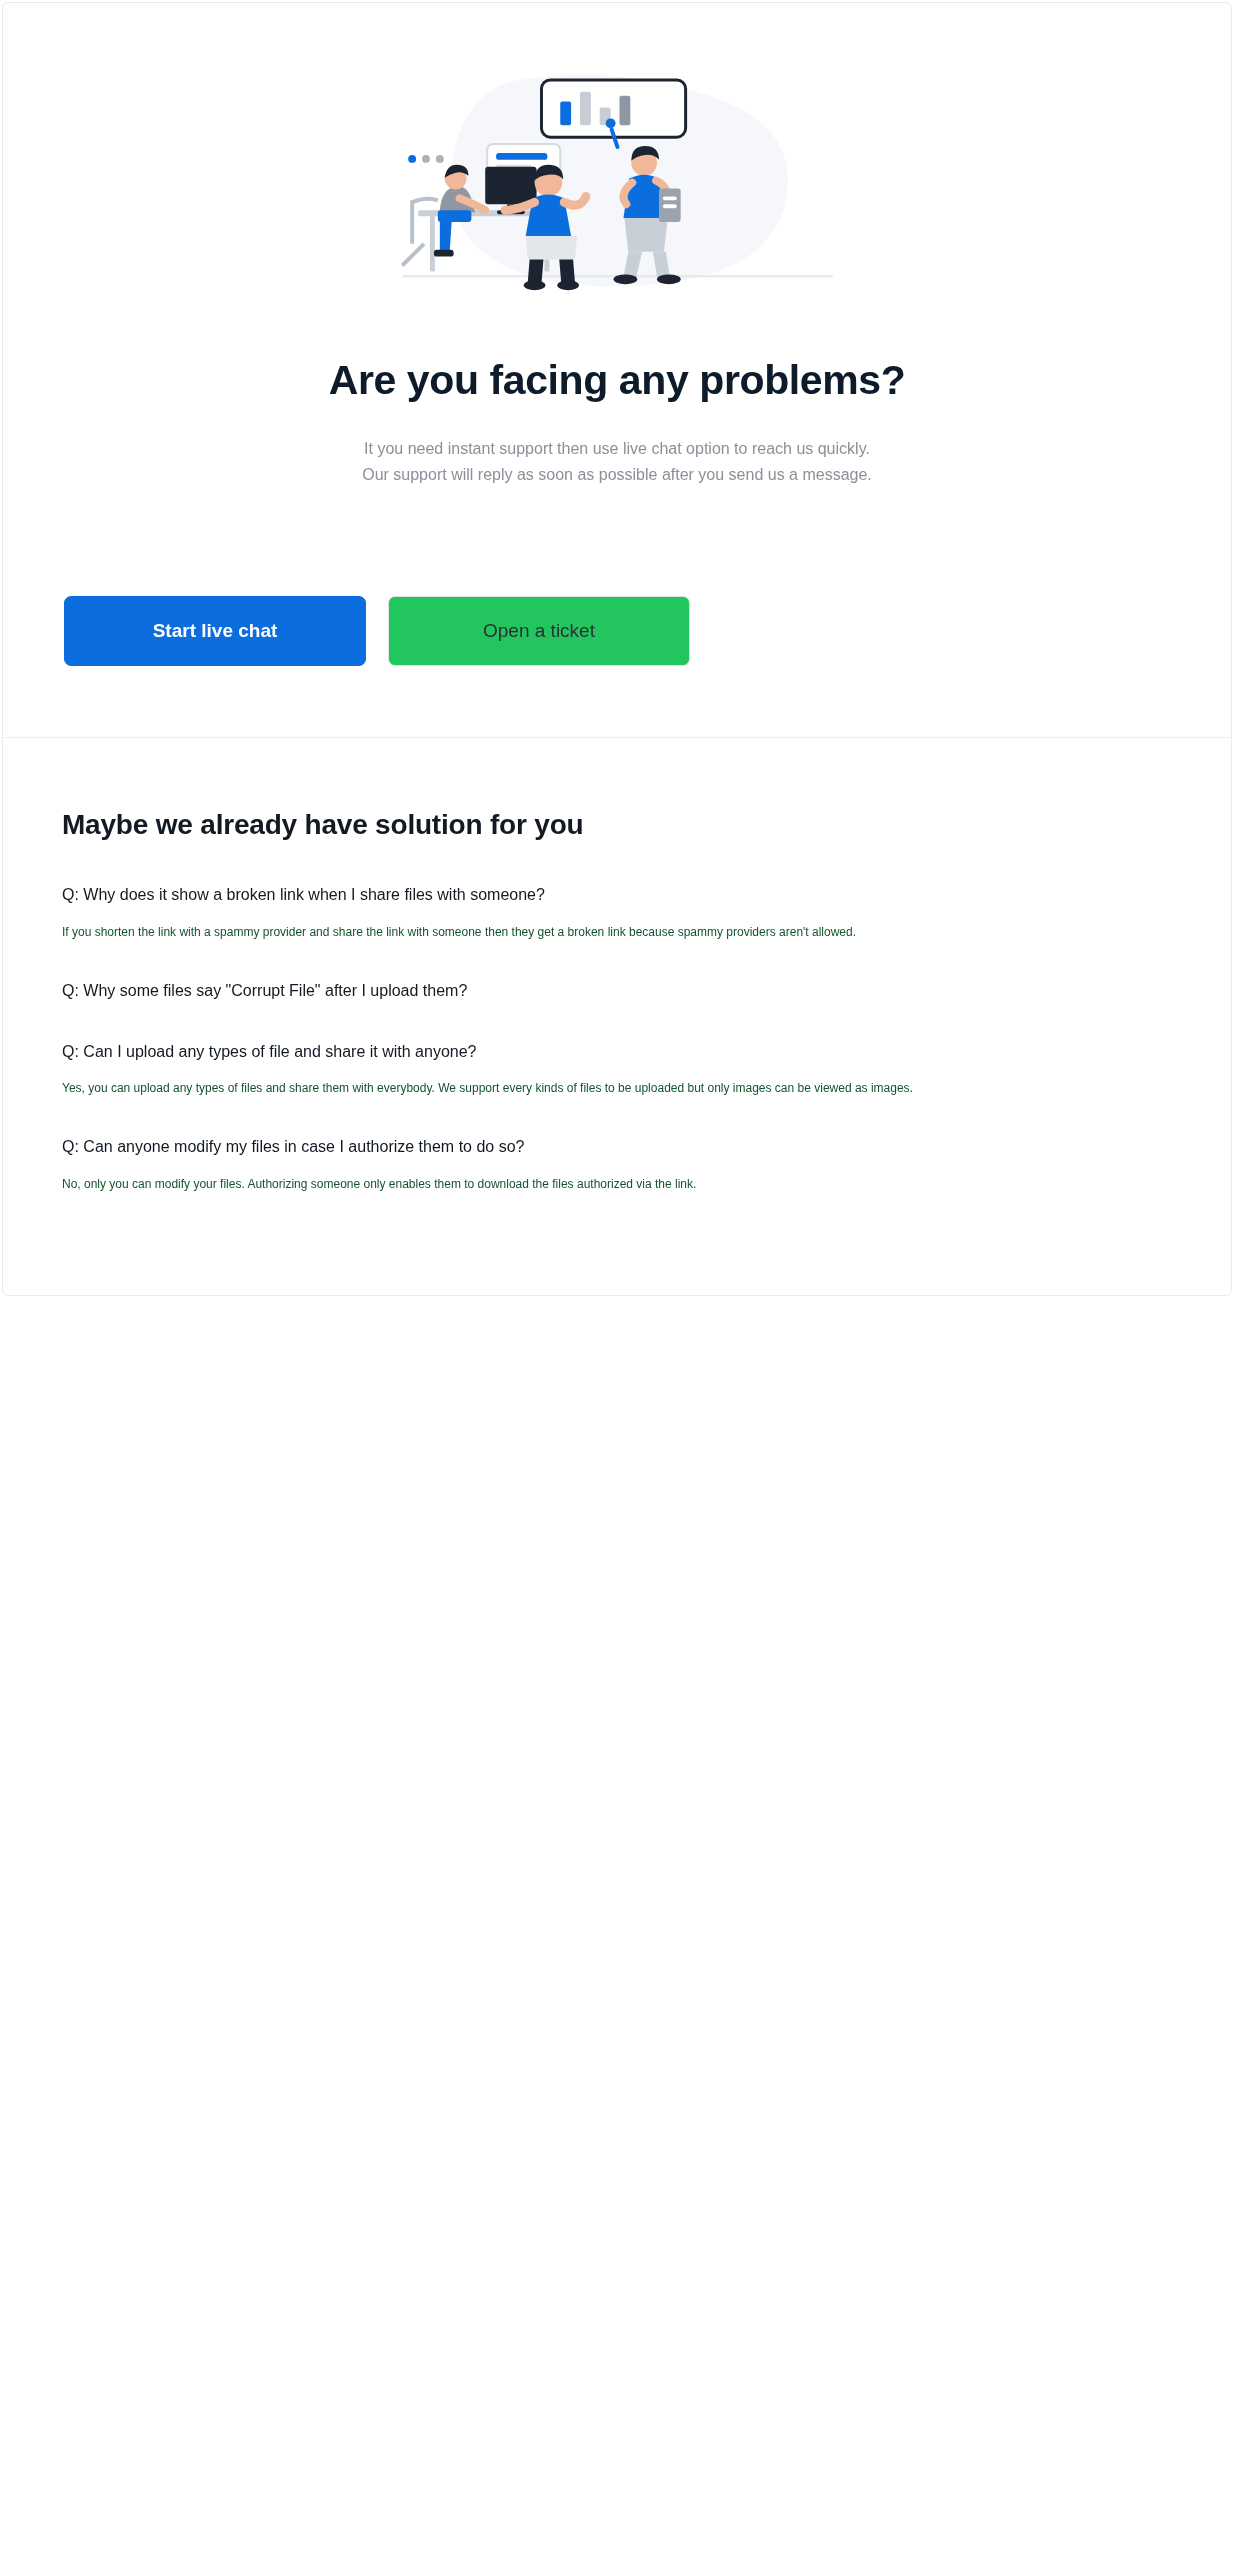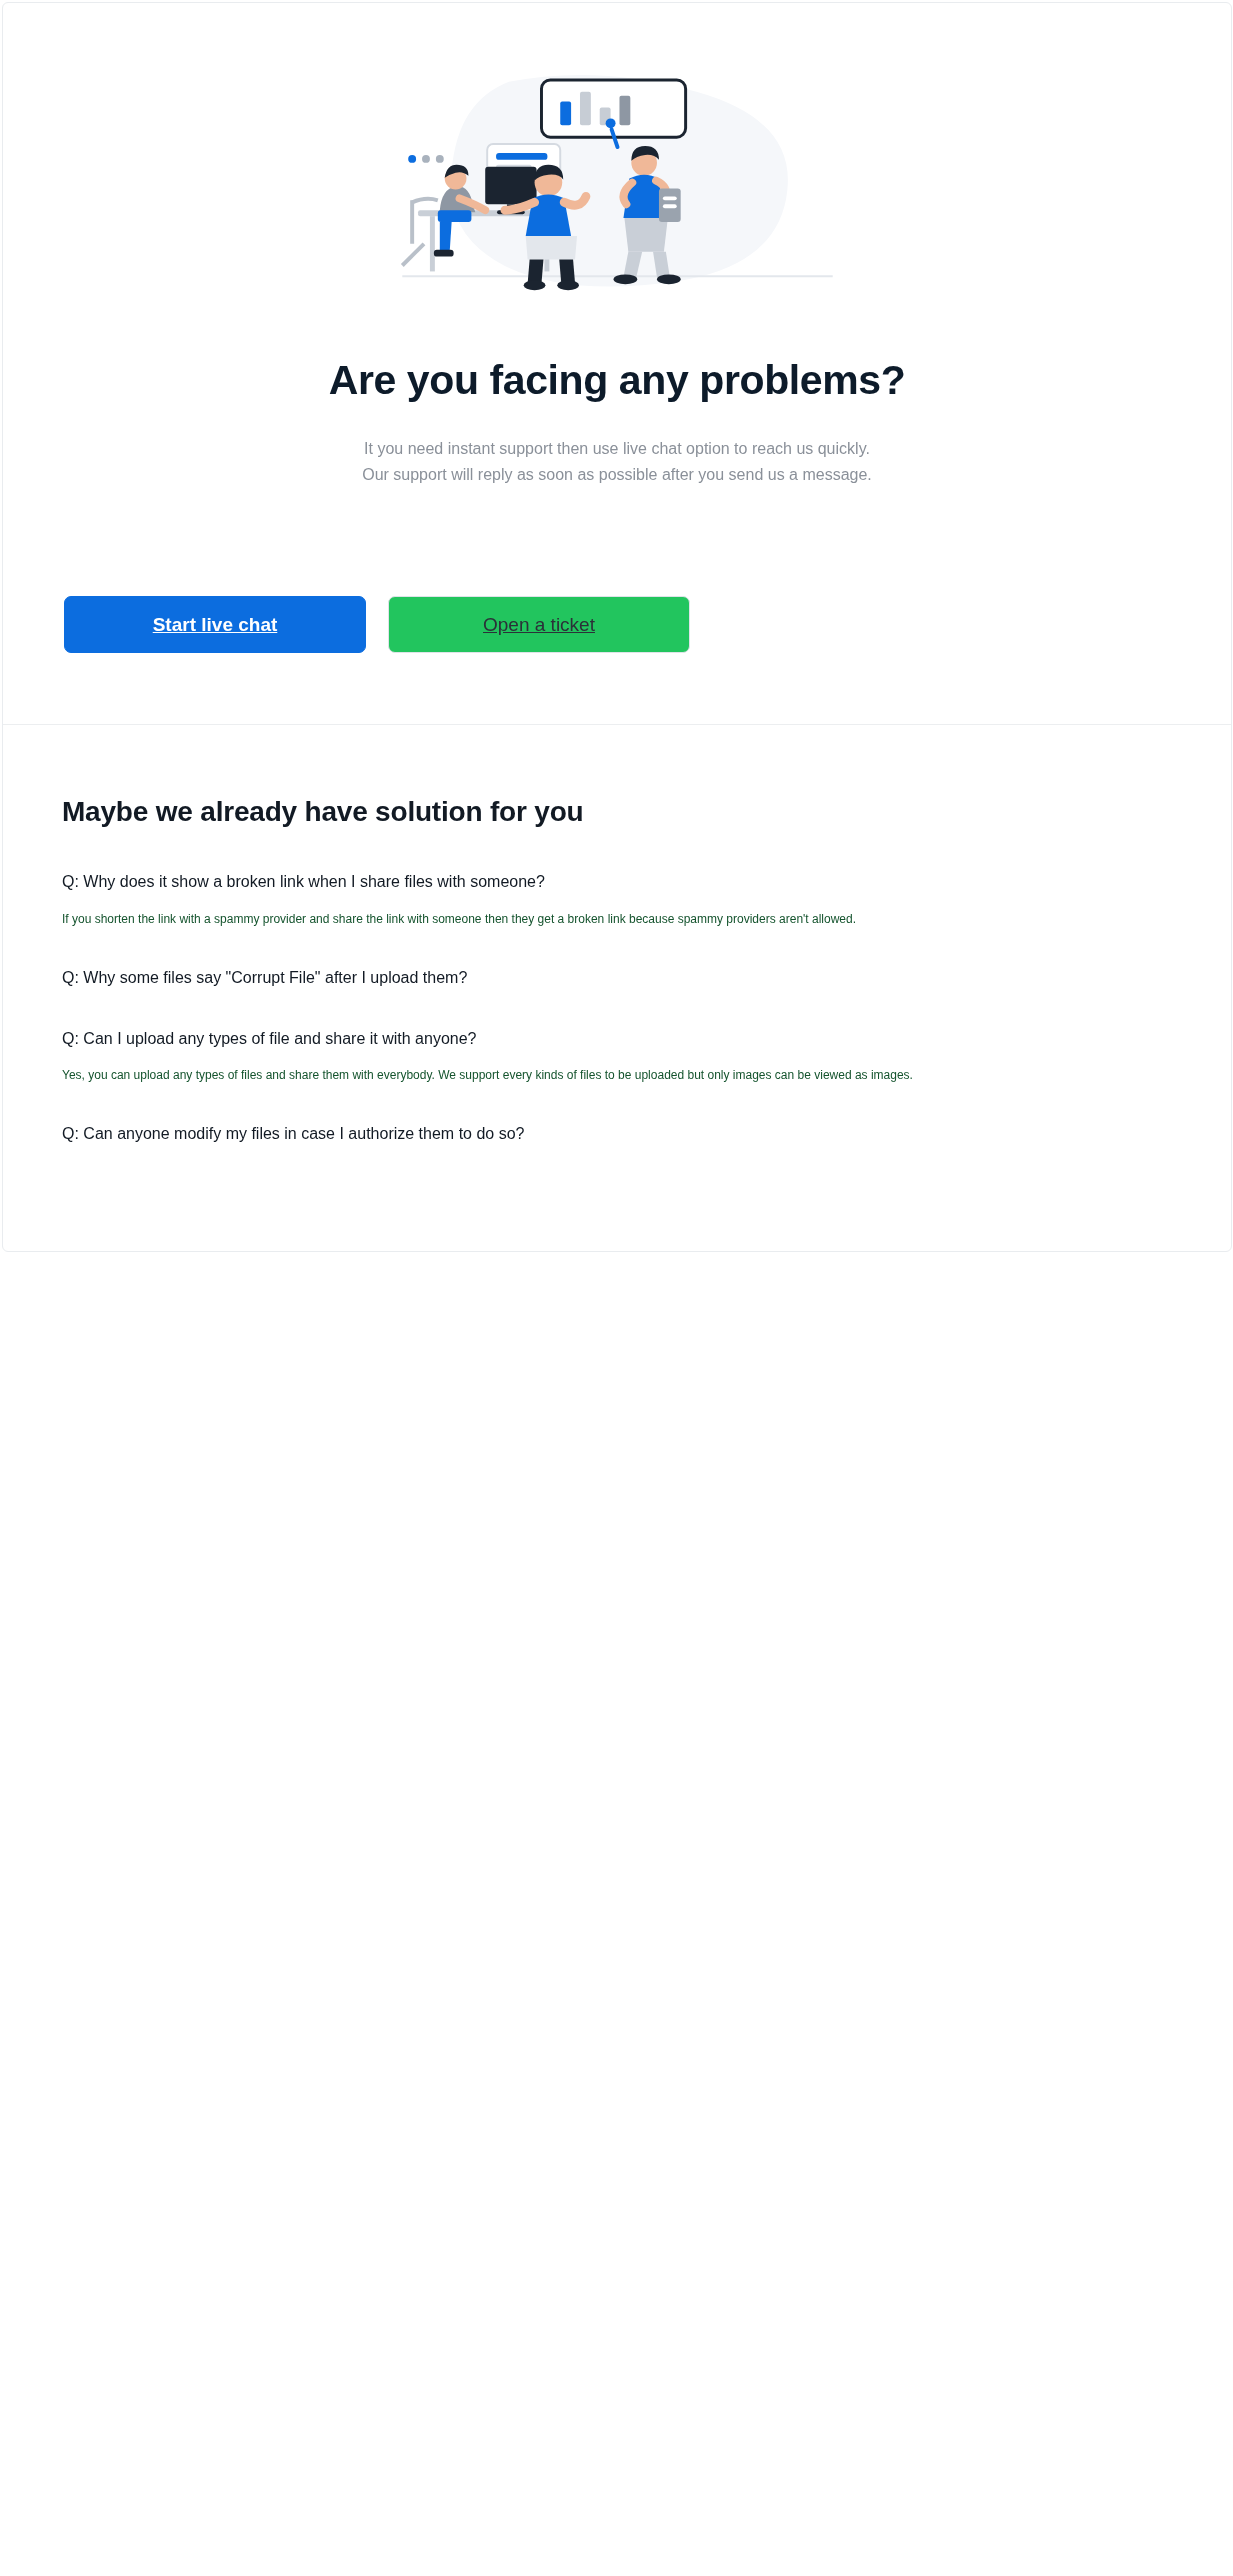--- a/index.html
+++ b/index.html
@@ -63,31 +63,30 @@
     max-width: 1048px;
     font-weight: 400;
   }
   .hero-actions {
     display: flex;
     gap: 22px;
     margin-top: 109px;
     padding-left: 2px;
   }
   .btn {
-    height: 57px;
+    height: 70px;
     min-width: 302px;
     border-radius: 7px;
     font-size: 19px;
     display: flex;
     align-items: center;
     justify-content: center;
     box-sizing: border-box;
     cursor: pointer;
     user-select: none;
-    text-decoration: underline;
   }
   .btn-primary {
     background: #0d6efd;
     background: #0c6ddf;
     color: #ffffff;
     border: 1px solid #0c6ddf;
     font-weight: bold;
   }
   .btn-outline {
     background: #22c55e;
@@ -230,18 +229,19 @@
       </div>
 
 
       <div class="faq-item">
         <p class="faq-q">Q: Can I upload any types of file and share it with anyone?</p>
         <p class="faq-a">Yes, you can upload any types of files and share them with everybody. We support every kinds of files to be uploaded but only images can be viewed as images.</p>
       </div>
 
       <div class="faq-item">
         <p class="faq-q">Q: Can anyone modify my files in case I authorize them to do so?</p>
+        <p class="faq-a">No, only you can modify your files. Authorizing someone only enables them to download the files authorized via the link.</p>
       </div>
     </div>
 
   </div>
 </div>
 
 
 </body></html>

